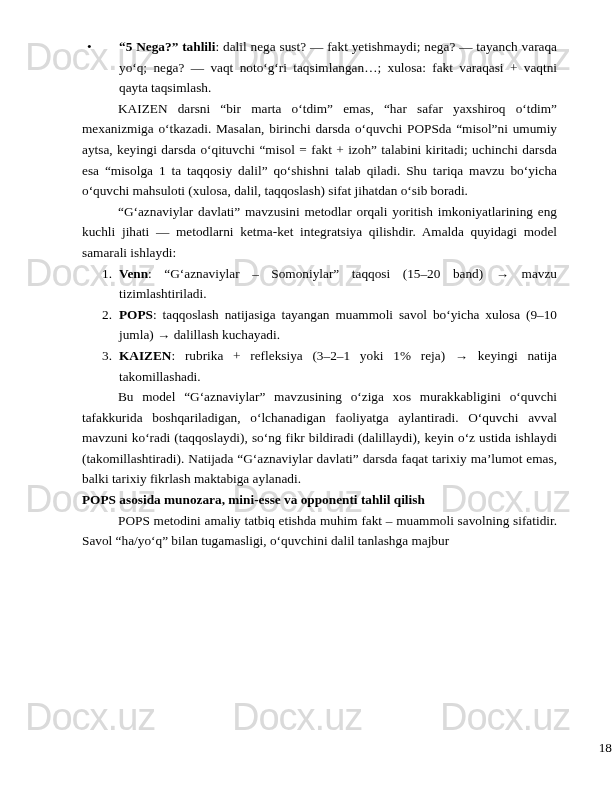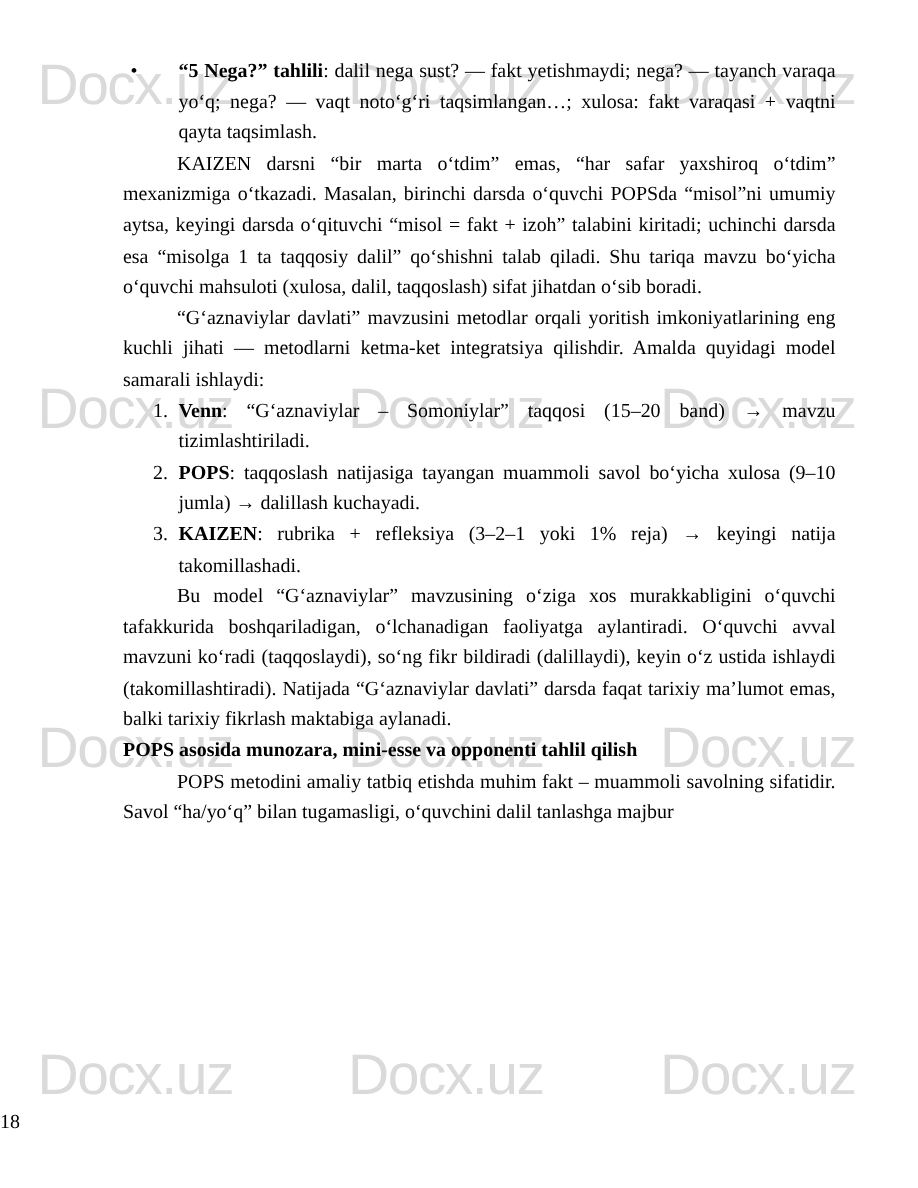--- a/index.html
+++ b/index.html
@@ -68,21 +68,21 @@
     .heading {
       font-weight: bold;
       text-align: justify;
     }
     b { font-weight: bold; }
     .page-number {
       position: absolute;
       left: 0;
       width: 612px;
       top: 740px;
-      text-align: left;
+      text-align: right;
       font-size: 13.3px;
       z-index: 1;
     }
   </style>
 </head>
 <body>
 
 <div class="watermark-layer">
   <div class="wm" style="left:25px; top:28px;">Docx.uz</div>
   <div class="wm" style="left:232px; top:28px;">Docx.uz</div>

